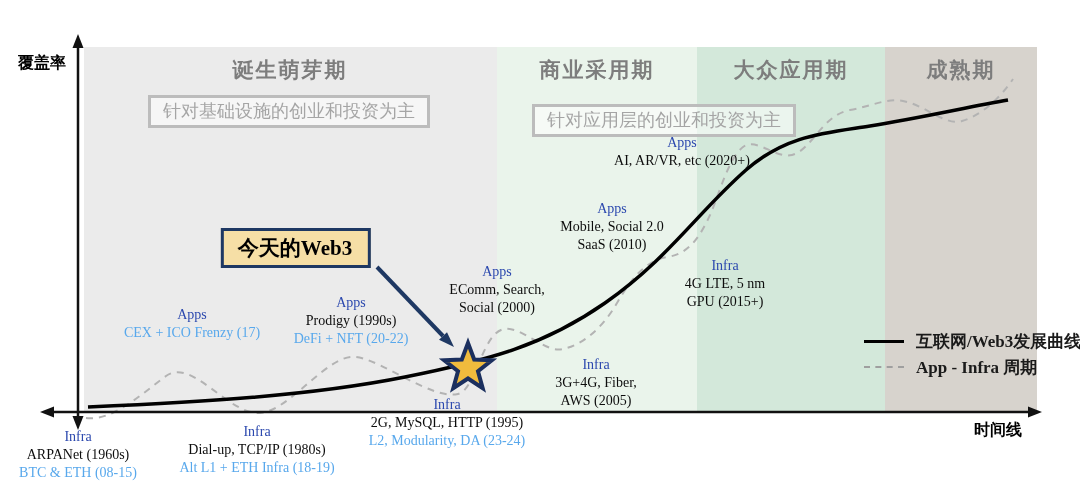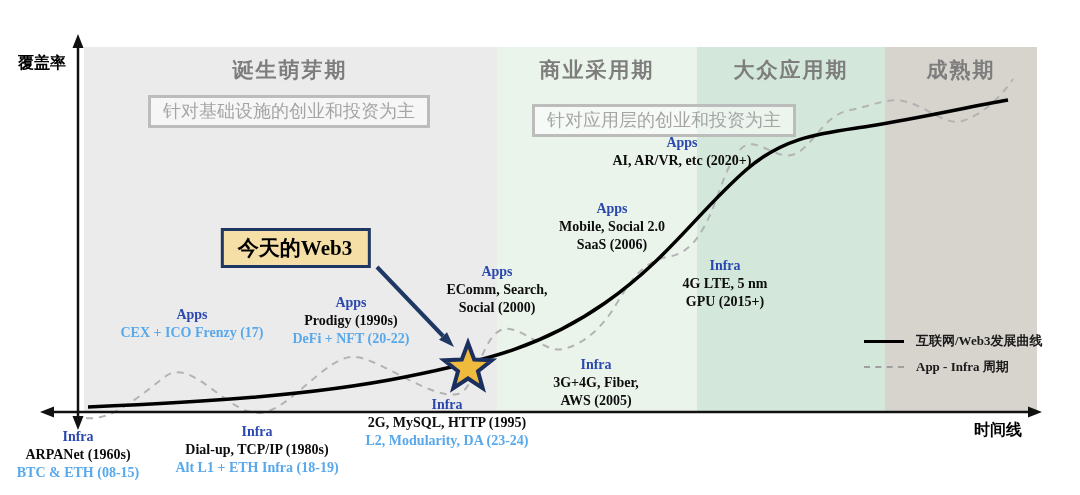--- a/index.html
+++ b/index.html
@@ -7,31 +7,31 @@
           font-family:"Liberation Serif","DejaVu Serif",serif;}
   svg.layer{position:absolute;left:0;top:0;}
   .phase-title{position:absolute;transform:translateX(-50%);font-size:21px;font-weight:bold;
                color:#7d7d7d;letter-spacing:2px;white-space:nowrap;}
   .note-box{position:absolute;transform:translateX(-50%);border:3px solid #bcbcbc;
             background:rgba(255,255,255,0.55);color:#a5a5a5;font-size:18px;line-height:25px;
             padding:1px 12px;white-space:nowrap;}
   .callout{position:absolute;transform:translateX(-50%);background:#f6dfa6;border:3px solid #1e3863;
            font-size:21px;font-weight:bold;color:#000;padding:3px 16px;white-space:nowrap;}
   .ann{position:absolute;transform:translateX(-50%);text-align:center;font-size:14px;
-       font-weight:bold;line-height:18px;white-space:nowrap;}
+       font-weight:normal;line-height:18px;white-space:nowrap;}
   .ann .cat{color:#2b48ae;}
   .ann .net{color:#0d0d0d;}
   .ann .w3{color:#58a8ec;}
   .axis-label{position:absolute;font-size:16px;font-weight:bold;color:#000;white-space:nowrap;}
   .legend{position:absolute;left:864px;top:328px;}
   .legend .row{display:flex;align-items:center;height:26px;}
   .legend .swatch{width:40px;height:0;margin-right:12px;flex:0 0 40px;}
   .legend .swatch.solid{border-top:3px solid #000;}
   .legend .swatch.dashed{border-top:2px dashed #9f9f9f;}
-  .legend .lbl{font-size:13px;font-weight:bold;color:#1a1a1a;white-space:nowrap;}
+  .legend .lbl{font-size:17px;font-weight:bold;color:#1a1a1a;white-space:nowrap;}
 </style>
 </head>
 <body>
 
 <div class="canvas">
 
   <svg class="layer" width="1080" height="495" viewBox="0 0 1080 495">
 
     <rect x="84" y="47" width="413" height="365" fill="#ebebeb"></rect>
     <rect x="497" y="47" width="200" height="365" fill="#eaf4eb"></rect>
@@ -125,21 +125,21 @@
 
   <div class="ann" style="left:596px;top:356px;">
     <div class="cat">Infra</div>
     <div class="net">3G+4G, Fiber,</div>
     <div class="net">AWS (2005)</div>
   </div>
 
   <div class="ann" style="left:612px;top:200px;">
     <div class="cat">Apps</div>
     <div class="net">Mobile, Social 2.0</div>
-    <div class="net">SaaS (2006)</div>
+    <div class="net">SaaS (2010)</div>
   </div>
 
   <div class="ann" style="left:725px;top:257px;">
     <div class="cat">Infra</div>
     <div class="net">4G LTE, 5 nm</div>
     <div class="net">GPU (2015+)</div>
   </div>
 
   <div class="ann" style="left:682px;top:134px;">
     <div class="cat">Apps</div>

